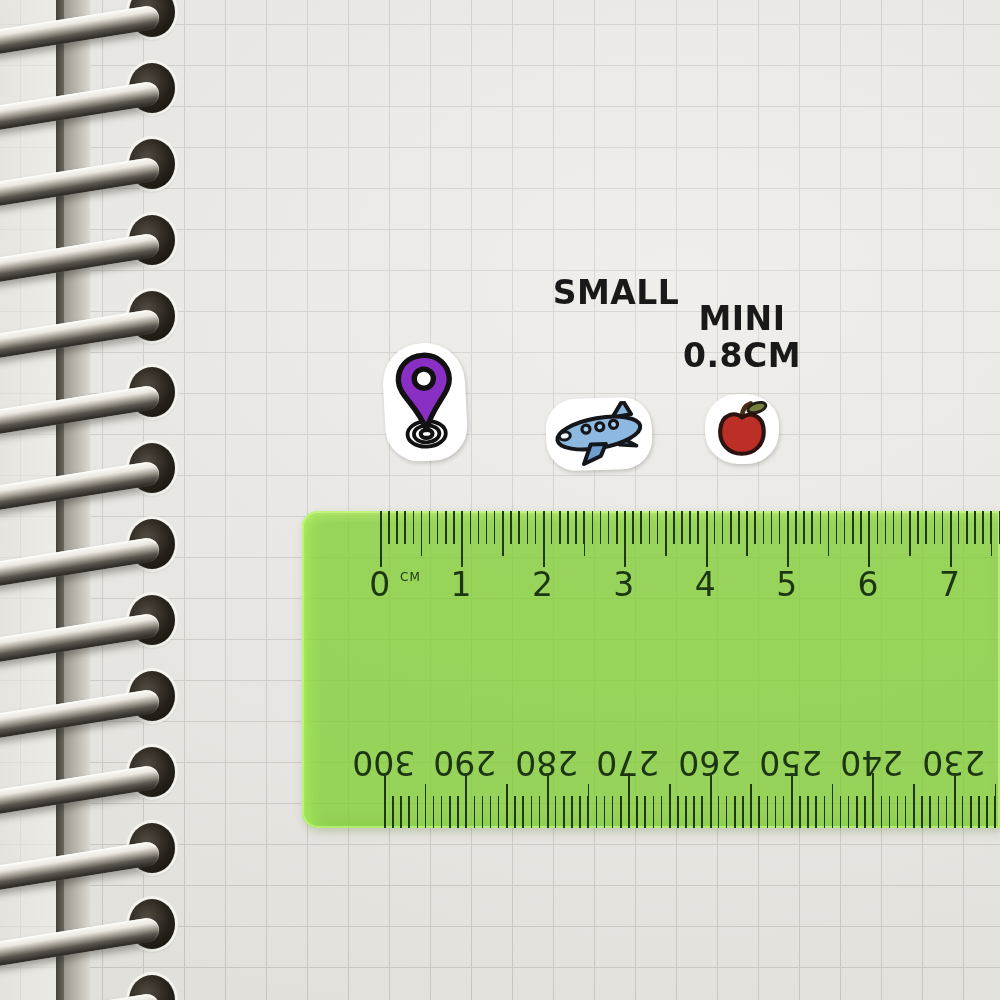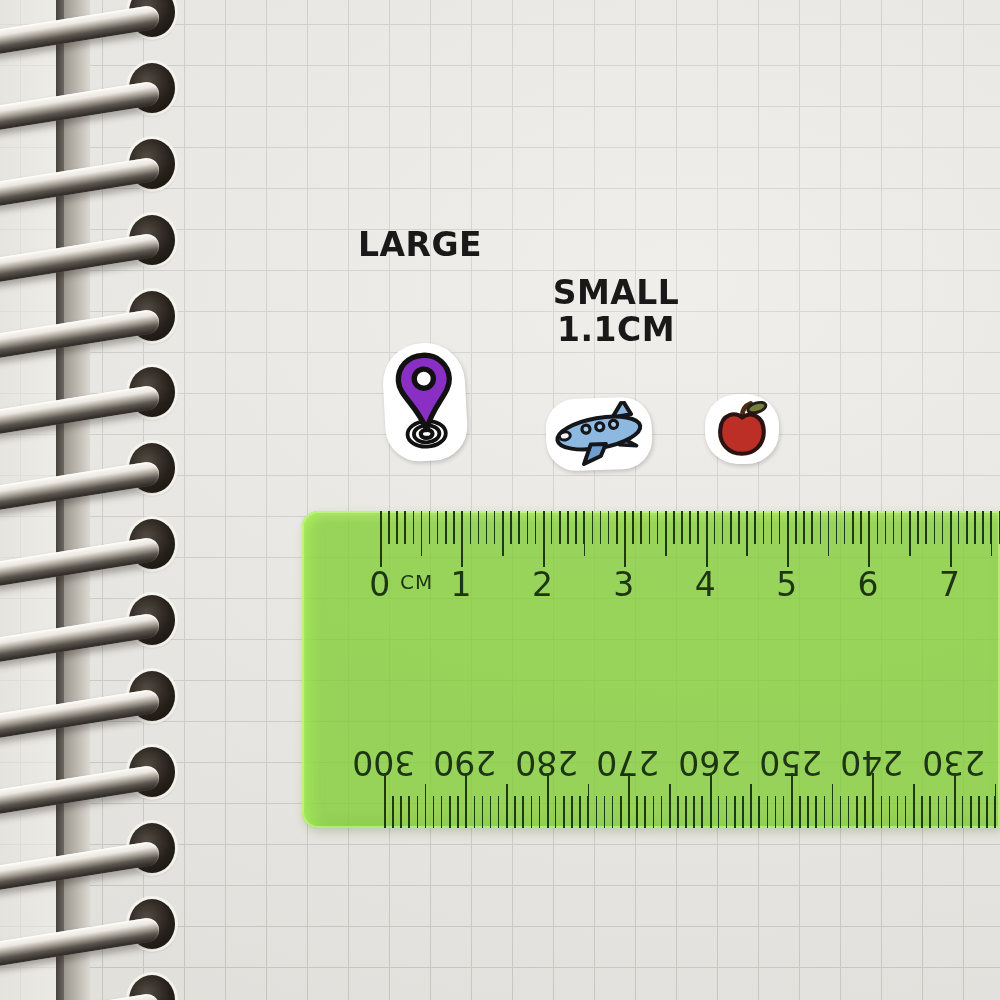--- a/index.html
+++ b/index.html
@@ -63,21 +63,21 @@
   .t-half-top{height:45px;background:repeating-linear-gradient(to right,#1e3a12 0,#1e3a12 1.6px,transparent 1.6px,transparent 40.7px);}
   .t-cm-top{height:56px;background:repeating-linear-gradient(to right,#1e3a12 0,#1e3a12 2px,transparent 2px,transparent 81.4px);}
   .t-mm-bot{height:32px;background:repeating-linear-gradient(to right,#1e3a12 0,#1e3a12 1.5px,transparent 1.5px,transparent 8.14px);}
   .t-half-bot{height:44px;background:repeating-linear-gradient(to right,#1e3a12 0,#1e3a12 1.6px,transparent 1.6px,transparent 40.7px);}
   .t-cm-bot{height:55px;background:repeating-linear-gradient(to right,#1e3a12 0,#1e3a12 2px,transparent 2px,transparent 81.4px);}
   .num-row{position:absolute;display:flex;font-size:33px;}
   .num-row span{width:81.4px;text-align:center;display:inline-block;}
   .row-cm{left:37px;top:54px;}
   .row-mm{left:41px;top:232px;}
   .row-mm span{transform:rotate(180deg);}
-  .unit-label{position:absolute;left:98px;top:59px;font-size:20px;letter-spacing:1px;}
+  .unit-label{position:absolute;left:98px;top:59px;font-size:12px;letter-spacing:1px;}
 </style>
 </head>
 <body>
 
 <div class="scene">
 
   <div class="binding">
     <div class="left-page-edge"></div>
     <div class="gap-shadow"></div>
     <div class="spine-edge"></div>
@@ -107,25 +107,27 @@
         <div class="hole" style="top: 823px;"></div>
         <div class="coil" style="top: 854px;"></div>
         <div class="hole" style="top: 899px;"></div>
         <div class="coil" style="top: 930px;"></div>
         <div class="hole" style="top: 975px;"></div>
         <div class="coil" style="top: 1006px;"></div>
       </div>
   </div>
 
   <div class="sticker-label lbl-large">
-    <div>LARGE</div>
   </div>
   <div class="sticker-label lbl-small">
     <div>SMALL</div>
-    <div>1.1CM</div>
+  </div>
+  <div class="sticker-label lbl-mini">
+    <div>MINI</div>
+    <div>0.8CM</div>
   </div>
 
   <div class="sticker stk-pin">
     <svg width="68" height="104" viewBox="0 0 64 96">
       <ellipse cx="32" cy="78" rx="18" ry="12" fill="none" stroke="#111" stroke-width="3.6"></ellipse>
       <ellipse cx="32" cy="78" rx="12" ry="8" fill="none" stroke="#111" stroke-width="3.6"></ellipse>
       <ellipse cx="32" cy="78" rx="5.5" ry="3.8" fill="none" stroke="#111" stroke-width="4"></ellipse>
       <path d="M32 4 C18 4 8 14 8 27 C8 41 24 50 32 74 C40 50 56 41 56 27 C56 14 46 4 32 4 Z" fill="#8a2fc4" stroke="#111" stroke-width="5" stroke-linejoin="round"></path>
       <circle cx="32" cy="26" r="9" fill="#fff" stroke="#111" stroke-width="5"></circle>
     </svg>

